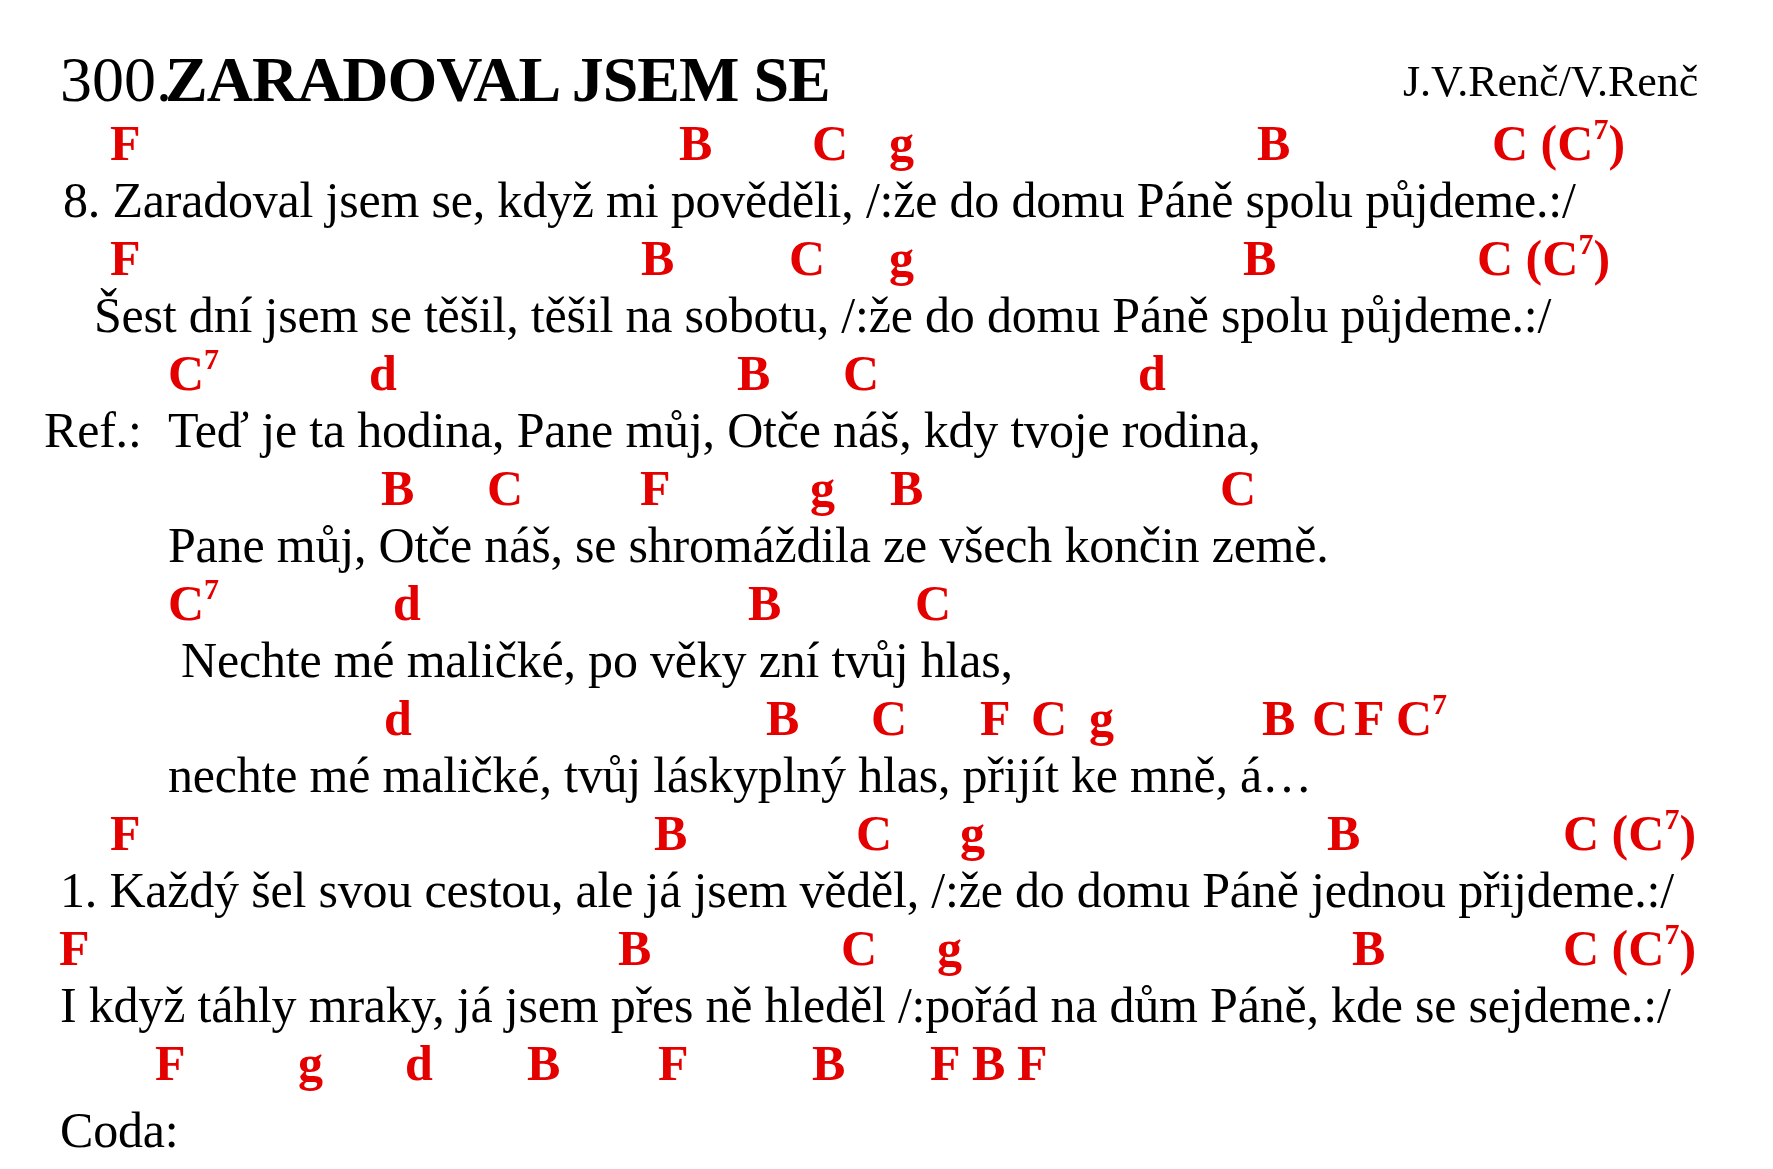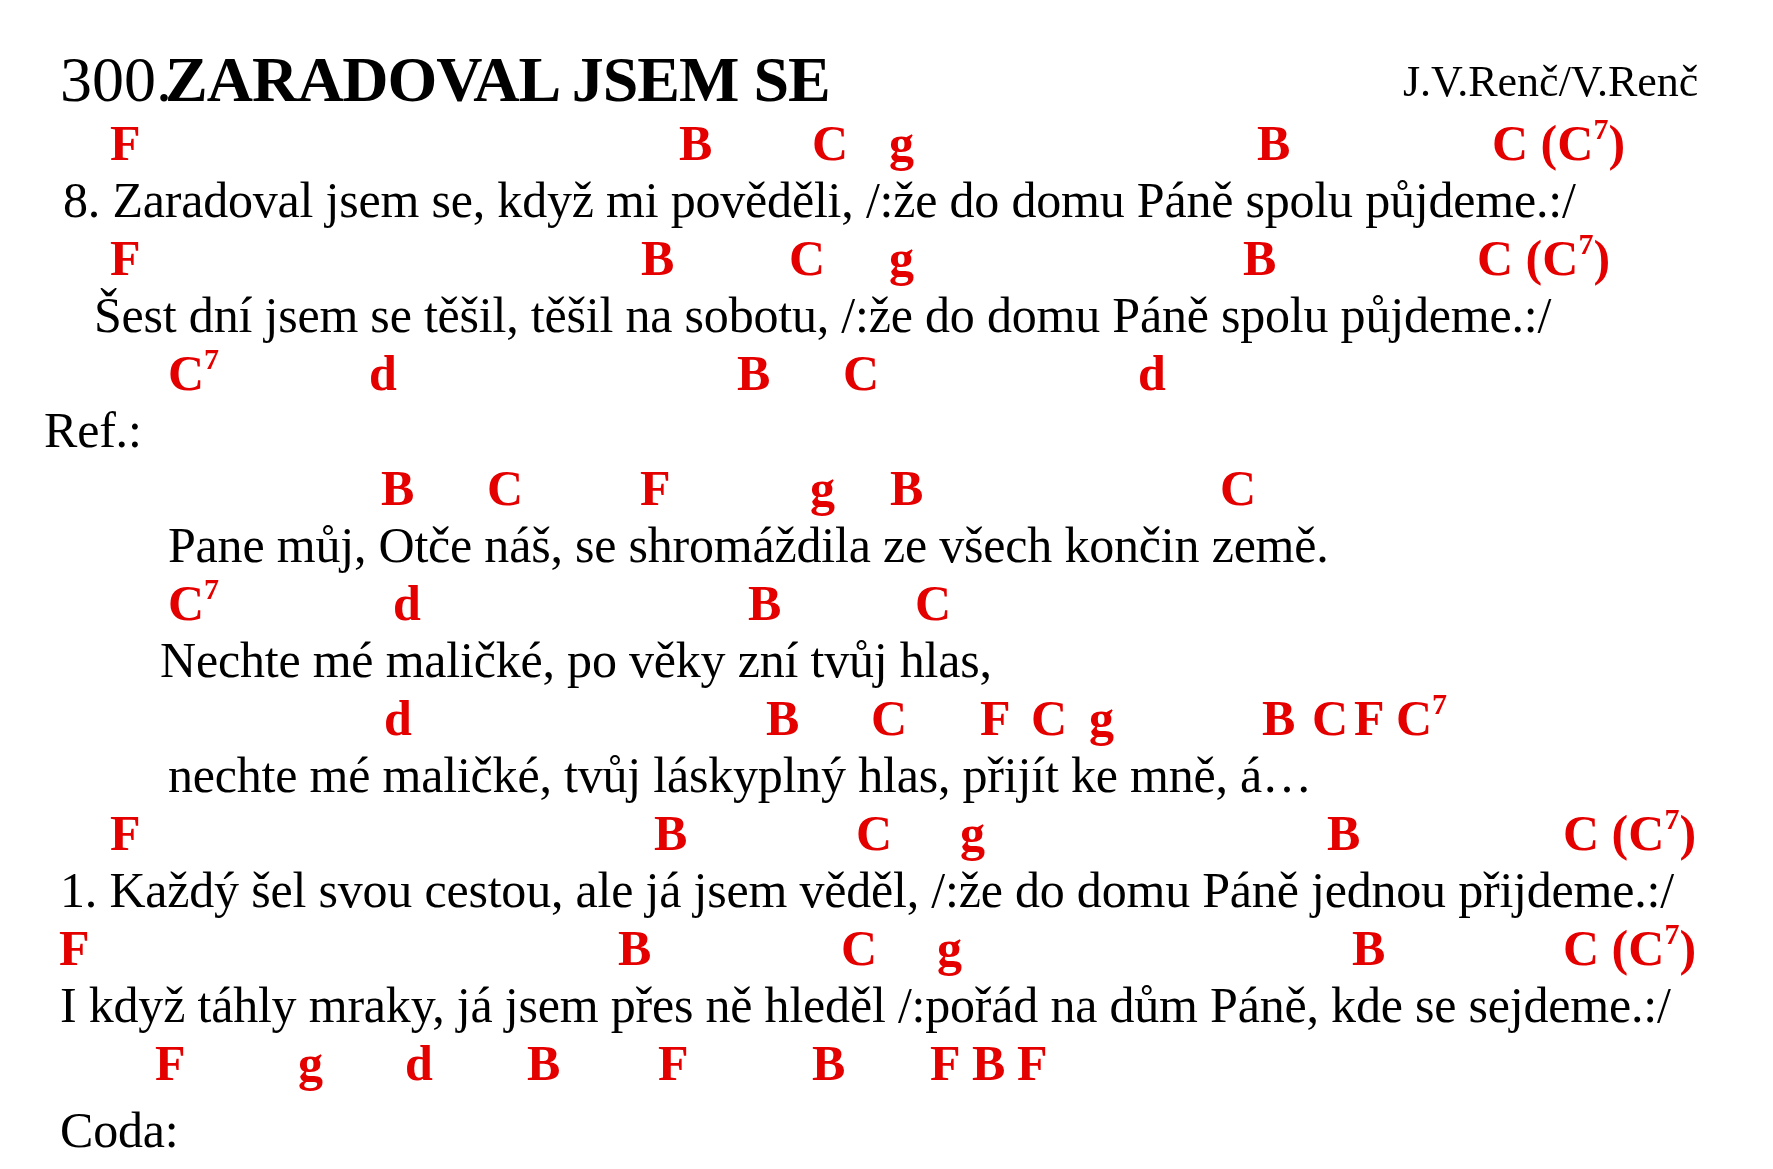--- a/index.html
+++ b/index.html
@@ -99,20 +99,21 @@
       <div>
         <div class="row" style="top: 348px;">
           <span class="chord" style="left: 168px; top: 0px; color: rgb(229, 0, 0);"><span>C</span><sup>7</sup></span>
           <span class="chord" style="left: 369px; top: 0px; color: rgb(229, 0, 0);"><span>d</span></span>
           <span class="chord" style="left: 737px; top: 0px; color: rgb(229, 0, 0);"><span>B</span></span>
           <span class="chord" style="left: 843px; top: 0px; color: rgb(229, 0, 0);"><span>C</span></span>
           <span class="chord" style="left: 1138px; top: 0px; color: rgb(229, 0, 0);"><span>d</span></span>
         </div>
         <div class="row" style="top: 405px;">
           <span class="lyric" style="left: 44px;">Ref.:</span>
+          <span class="lyric" style="left: 168px;">Teď je ta hodina, Pane můj, Otče náš, kdy tvoje rodina,</span>
         </div>
       </div>
       <div>
         <div class="row" style="top: 463px;">
           <span class="chord" style="left: 381px; top: 0px; color: rgb(229, 0, 0);"><span>B</span></span>
           <span class="chord" style="left: 487px; top: 0px; color: rgb(229, 0, 0);"><span>C</span></span>
           <span class="chord" style="left: 640px; top: 0px; color: rgb(229, 0, 0);"><span>F</span></span>
           <span class="chord" style="left: 810px; top: 0px; color: rgb(229, 0, 0);"><span>g</span></span>
           <span class="chord" style="left: 890px; top: 0px; color: rgb(229, 0, 0);"><span>B</span></span>
           <span class="chord" style="left: 1220px; top: 0px; color: rgb(229, 0, 0);"><span>C</span></span>
@@ -122,21 +123,21 @@
         </div>
       </div>
       <div>
         <div class="row" style="top: 578px;">
           <span class="chord" style="left: 168px; top: 0px; color: rgb(229, 0, 0);"><span>C</span><sup>7</sup></span>
           <span class="chord" style="left: 393px; top: 0px; color: rgb(229, 0, 0);"><span>d</span></span>
           <span class="chord" style="left: 748px; top: 0px; color: rgb(229, 0, 0);"><span>B</span></span>
           <span class="chord" style="left: 915px; top: 0px; color: rgb(229, 0, 0);"><span>C</span></span>
         </div>
         <div class="row" style="top: 635px;">
-          <span class="lyric" style="left: 160px;">Nechte mé maličké, po věky zní tvůj hlas,</span>
+          <span class="lyric" style="left: 181px;">Nechte mé maličké, po věky zní tvůj hlas,</span>
         </div>
       </div>
       <div>
         <div class="row" style="top: 693px;">
           <span class="chord" style="left: 384px; top: 0px; color: rgb(229, 0, 0);"><span>d</span></span>
           <span class="chord" style="left: 766px; top: 0px; color: rgb(229, 0, 0);"><span>B</span></span>
           <span class="chord" style="left: 871px; top: 0px; color: rgb(229, 0, 0);"><span>C</span></span>
           <span class="chord" style="left: 980px; top: 0px; color: rgb(229, 0, 0);"><span>F</span></span>
           <span class="chord" style="left: 1031px; top: 0px; color: rgb(229, 0, 0);"><span>C</span></span>
           <span class="chord" style="left: 1089px; top: 0px; color: rgb(229, 0, 0);"><span>g</span></span>

